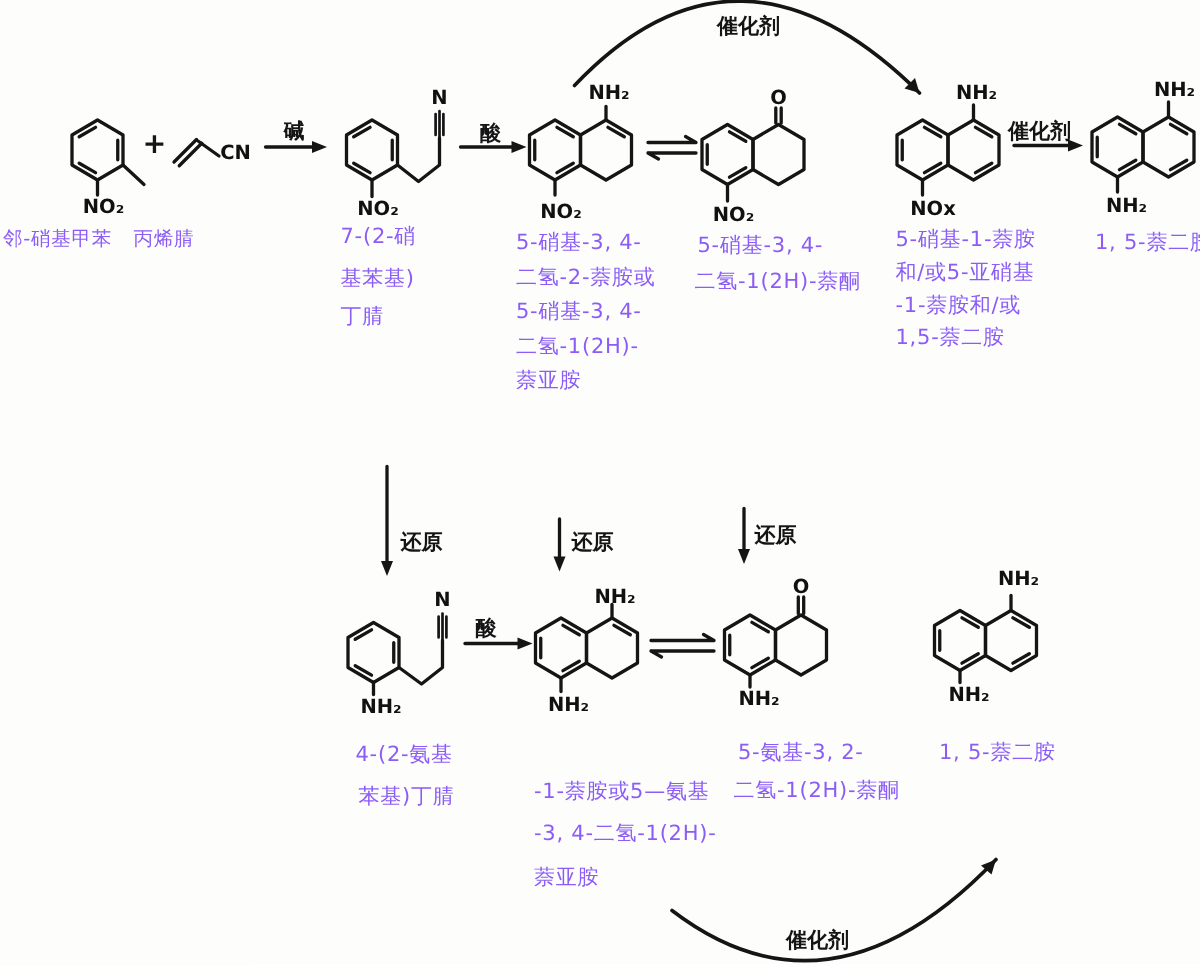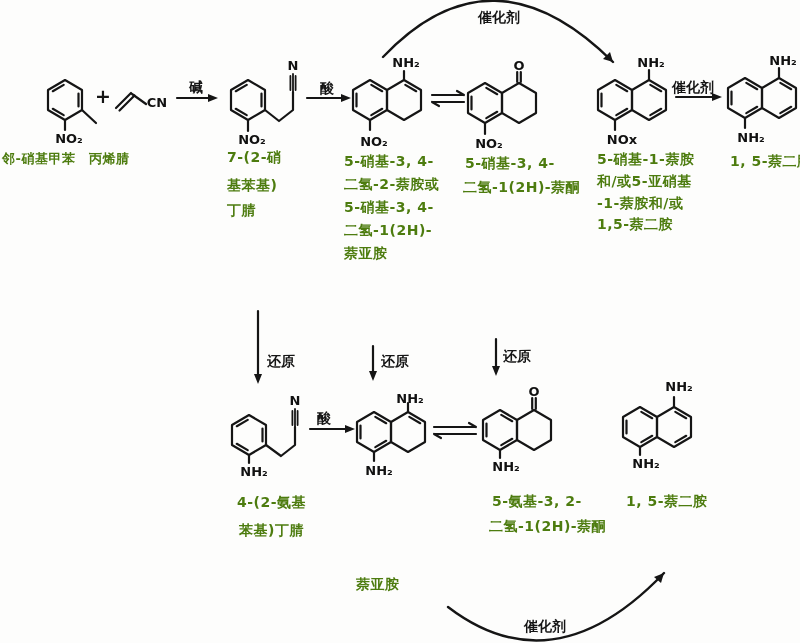--- a/index.html
+++ b/index.html
@@ -2,22 +2,22 @@
 <html><head>
 <meta charset="utf-8">
 <style>
   html,body{margin:0;padding:0;background:#fff;}
   #stage{
     position:relative;width:800px;height:643px;background:#fdfdfc;overflow:hidden;
     font-family:"DejaVu Sans","Liberation Sans",sans-serif;color:#151515;
   }
   #bonds{position:absolute;left:0;top:0;}
   .lbl{
-    position:absolute;font-size:14px;font-weight:700;letter-spacing:0.5px;
-    white-space:nowrap;color:#4d7c0f;
+    position:absolute;font-size:14px;font-weight:400;letter-spacing:0.5px;
+    white-space:nowrap;color:#8b5cf6;
   }
   .frm{
     position:absolute;font-size:13px;font-weight:700;white-space:nowrap;
     transform:translateX(-50%);color:#111;
   }
   .arlbl{
     position:absolute;font-size:14px;font-weight:700;white-space:nowrap;color:#151515;
   }
   .plus{position:absolute;font-size:19px;font-weight:700;transform:translateX(-50%);}
   .small{font-size:13px;}
@@ -221,20 +221,22 @@
 
   <div class="frm" style="left:295px;top:393px">N</div>
   <div class="frm" style="left:254px;top:464px">NH₂</div>
   <div class="lbl" style="left:237px;top:494px">4-(2-氨基</div>
   <div class="lbl" style="left:239px;top:522px">苯基)丁腈</div>
 
   <div class="arlbl" style="left:317px;top:410px">酸</div>
 
   <div class="frm" style="left:410px;top:391px">NH₂</div>
   <div class="frm" style="left:379px;top:463px">NH₂</div>
+  <div class="lbl" style="left:356px;top:519px">-1-萘胺或5—氨基</div>
+  <div class="lbl" style="left:356px;top:547px">-3, 4-二氢-1(2H)-</div>
   <div class="lbl" style="left:356px;top:576px">萘亚胺</div>
 
   <div class="frm" style="left:534px;top:384px">O</div>
   <div class="frm" style="left:506px;top:459px">NH₂</div>
   <div class="lbl" style="left:492px;top:493px">5-氨基-3, 2-</div>
   <div class="lbl" style="left:489px;top:518px">二氢-1(2H)-萘酮</div>
 
   <div class="frm" style="left:679px;top:379px">NH₂</div>
   <div class="frm" style="left:646px;top:456px">NH₂</div>
   <div class="lbl" style="left:626px;top:493px">1, 5-萘二胺</div>

